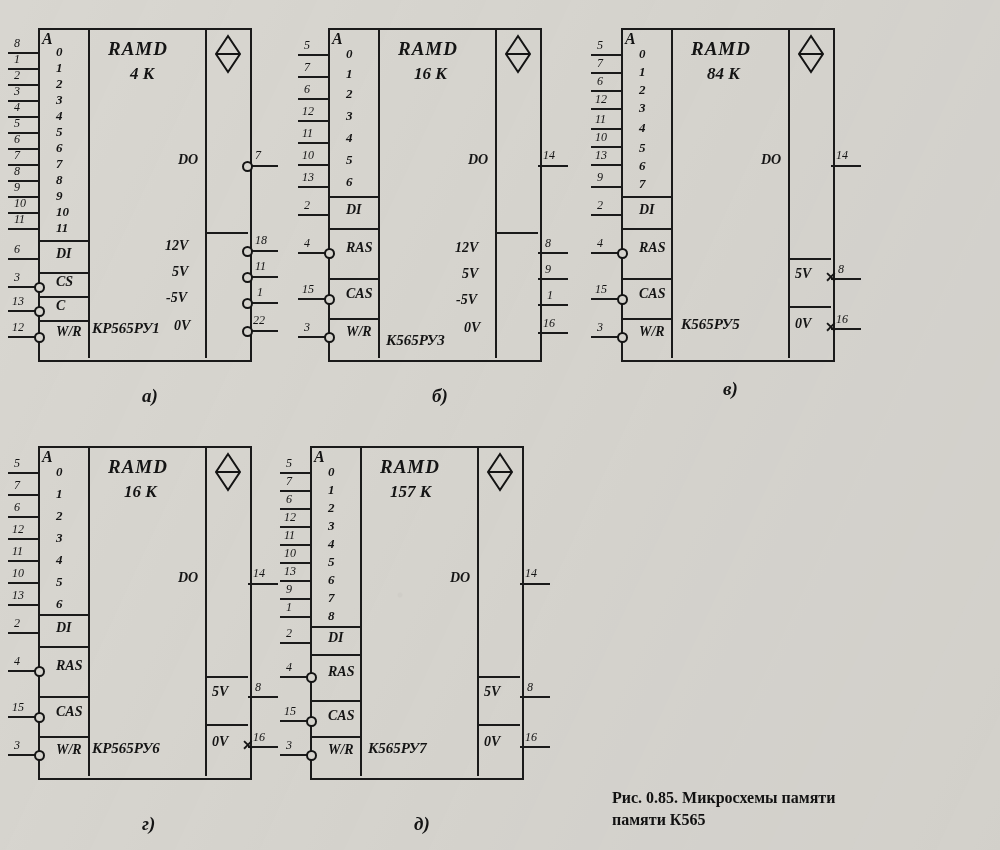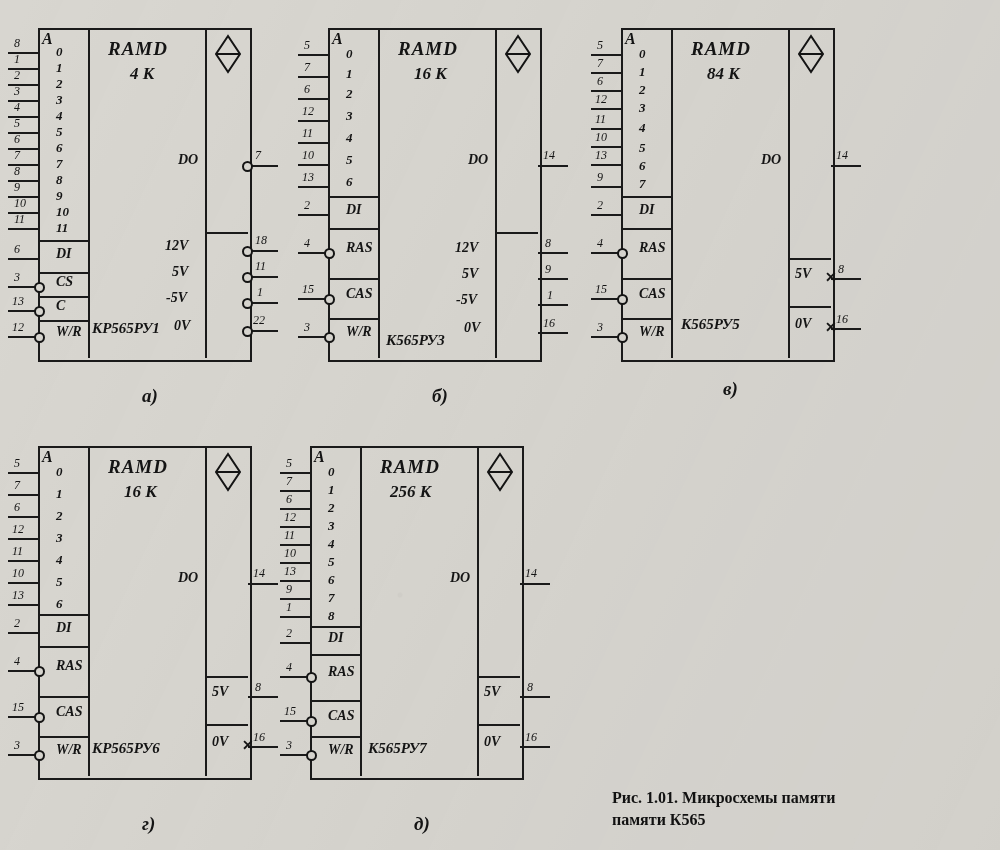--- a/index.html
+++ b/index.html
@@ -410,21 +410,21 @@
   <div class="xmark" style="left:242px;top:321px;">✕</div>
   <div class="pinnum" style="left:253px;top:312px;">16</div>
 </div>
 
 <div class="fig" style="left:272px;top:418px;width:320px;height:432px;">
   <div class="chip" style="left:38px;top:28px;width:210px;height:330px;"></div>
   <div class="vline" style="left:88px;top:28px;height:330px;"></div>
   <div class="vline" style="left:205px;top:28px;height:330px;"></div>
 
   <div class="title" style="left:108px;top:38px;">RAMD</div>
-  <div class="sub" style="left:118px;top:64px;">256 К</div>
+  <div class="sub" style="left:118px;top:64px;">157 К</div>
   <div class="part" style="left:96px;top:322px;">К565РУ7</div>
   <div class="caseLabel" style="left:142px;top:395px;">д)</div>
 
   <div class="amp" style="left:208px;top:32px;">
     <svg width="40" height="44" viewBox="0 0 40 44">
         <path d="M20 4 L32 22 L20 40 L8 22 Z" fill="none" stroke="#141414" stroke-width="2"></path>
         <line x1="8" y1="22" x2="32" y2="22" stroke="#141414" stroke-width="2"></line>
       </svg>
   </div>
 
@@ -491,16 +491,16 @@
 
   <div class="pwr" style="left:212px;top:266px;">5V</div>
   <div class="hline" style="left:248px;top:278px;width:30px;"></div>
   <div class="pinnum" style="left:255px;top:262px;">8</div>
 
   <div class="pwr" style="left:212px;top:316px;">0V</div>
   <div class="hline" style="left:248px;top:328px;width:30px;"></div>
   <div class="pinnum" style="left:253px;top:312px;">16</div>
 </div>
 
-<div class="caption" style="left:612px;top:788px;">Рис. 1.01. Микросхемы памяти</div>
+<div class="caption" style="left:612px;top:788px;">Рис. 0.85. Микросхемы памяти</div>
 <div class="caption" style="left:612px;top:810px;">памяти К565</div>
 
 <div class="grain"></div>
 
 </body></html>

